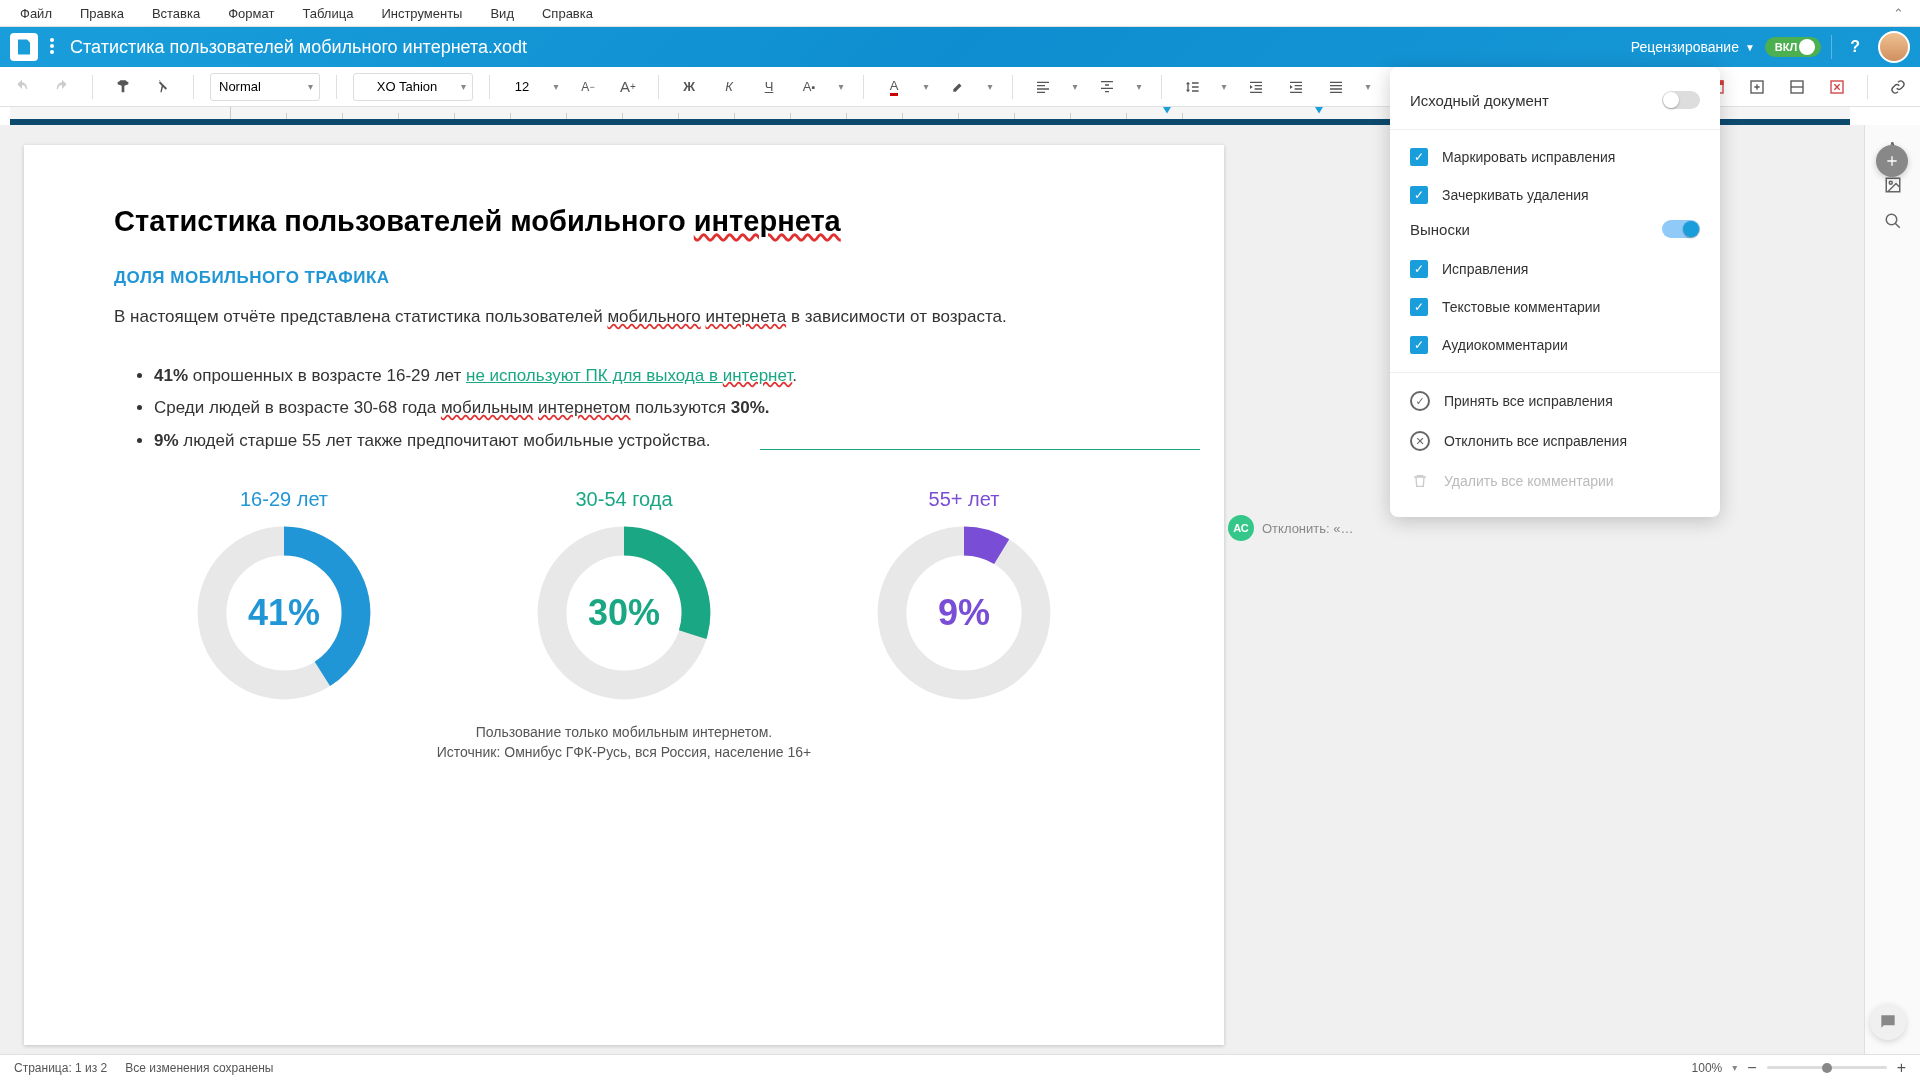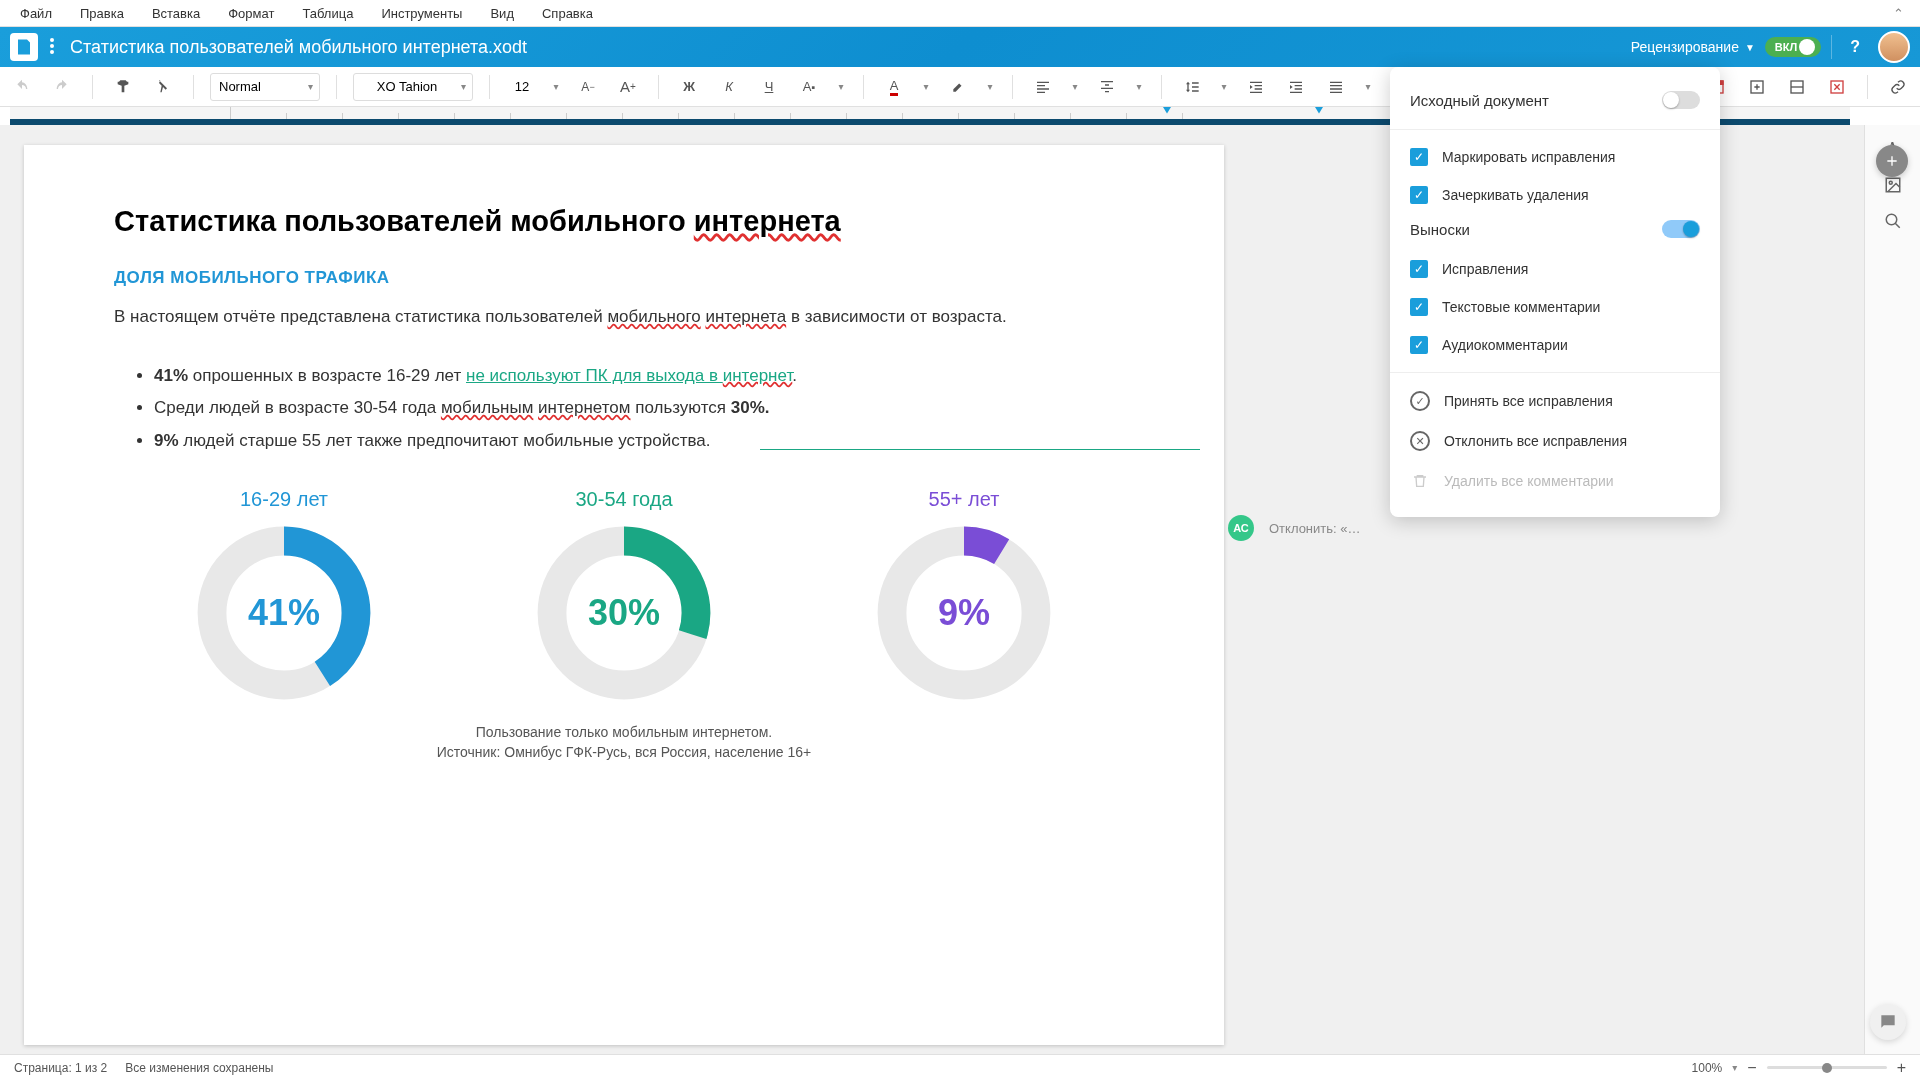--- a/index.html
+++ b/index.html
@@ -68,21 +68,21 @@
 .chart-label.c3 { color: #7a4dd6; }
 .donut { width: 180px; height: 180px; margin: 0 auto; position: relative; }
 .donut svg { width: 180px; height: 180px; transform: rotate(-90deg); }
 .donut-center { position: absolute; top: 50%; left: 50%; transform: translate(-50%,-50%); font-size: 36px; font-weight: bold; }
 .donut-center.c1 { color: #2196d6; }
 .donut-center.c2 { color: #1aa784; }
 .donut-center.c3 { color: #7a4dd6; }
 .chart-footer { text-align: center; font-size: 14px; color: #555; line-height: 1.4; margin-top: 10px; }
 
 
-.comment-badge { position: absolute; left: 1228px; top: 390px; display: flex; align-items: center; gap: 15px; }
+.comment-badge { position: absolute; left: 1228px; top: 390px; display: flex; align-items: center; gap: 8px; }
 .comment-avatar { width: 26px; height: 26px; border-radius: 50%; background: #34c789; color: #fff; display: flex; align-items: center; justify-content: center; font-size: 11px; font-weight: bold; }
 .comment-text { font-size: 13px; color: #888; }
 
 
 .right-sidebar { width: 56px; background: #fafafa; border-left: 1px solid #e0e0e0; display: flex; flex-direction: column; align-items: center; padding-top: 8px; gap: 4px; }
 .rs-btn { width: 32px; height: 32px; display: flex; align-items: center; justify-content: center; cursor: pointer; color: #666; border-radius: 4px; }
 .rs-btn.add { position: fixed; right: 12px; top: 145px; width: 32px; height: 32px; border-radius: 50%; background: #888; color: #fff; box-shadow: 0 2px 6px rgba(0,0,0,0.2); z-index: 50; }
 
 
 .review-panel { position: absolute; right: 200px; top: 67px; width: 330px; background: #fff; box-shadow: 0 4px 20px rgba(0,0,0,0.2); border-radius: 8px; z-index: 100; padding: 16px 0; }
@@ -340,21 +340,21 @@
       </h1>
       <div class="doc-section">ДОЛЯ МОБИЛЬНОГО ТРАФИКА</div>
       <p class="doc-para">
         <span>В настоящем отчёте представлена статистика пользователей </span><span class="wavy">мобильного</span><span> </span><span class="wavy">интернета</span><span> в зависимости от возраста.</span>
       </p>
       <ul class="doc-list">
         <li>
           <span class="bold">41%</span><span> опрошенных в возрасте 16-29 лет </span><span class="insert-text">не используют ПК для выхода в </span><span class="insert-text wavy">интернет</span><span>.</span>
         </li>
         <li>
-          <span>Среди людей в возрасте 30-54 года </span><span class="wavy">мобильным</span> <span class="wavy">интернетом</span><span> пользуются </span><span class="bold">30%.</span>
+          <span>Среди людей в возрасте 30-68 года </span><span class="wavy">мобильным</span> <span class="wavy">интернетом</span><span> пользуются </span><span class="bold">30%.</span>
         </li>
         <li>
           <span class="bold">9%</span><span> людей старше 55 лет также предпочитают мобильные устройства.</span>
         </li>
       </ul>
 
       <div class="charts-row">
         <div class="chart-col">
           <div class="chart-label c1">16-29 лет</div>
           <div class="donut">

